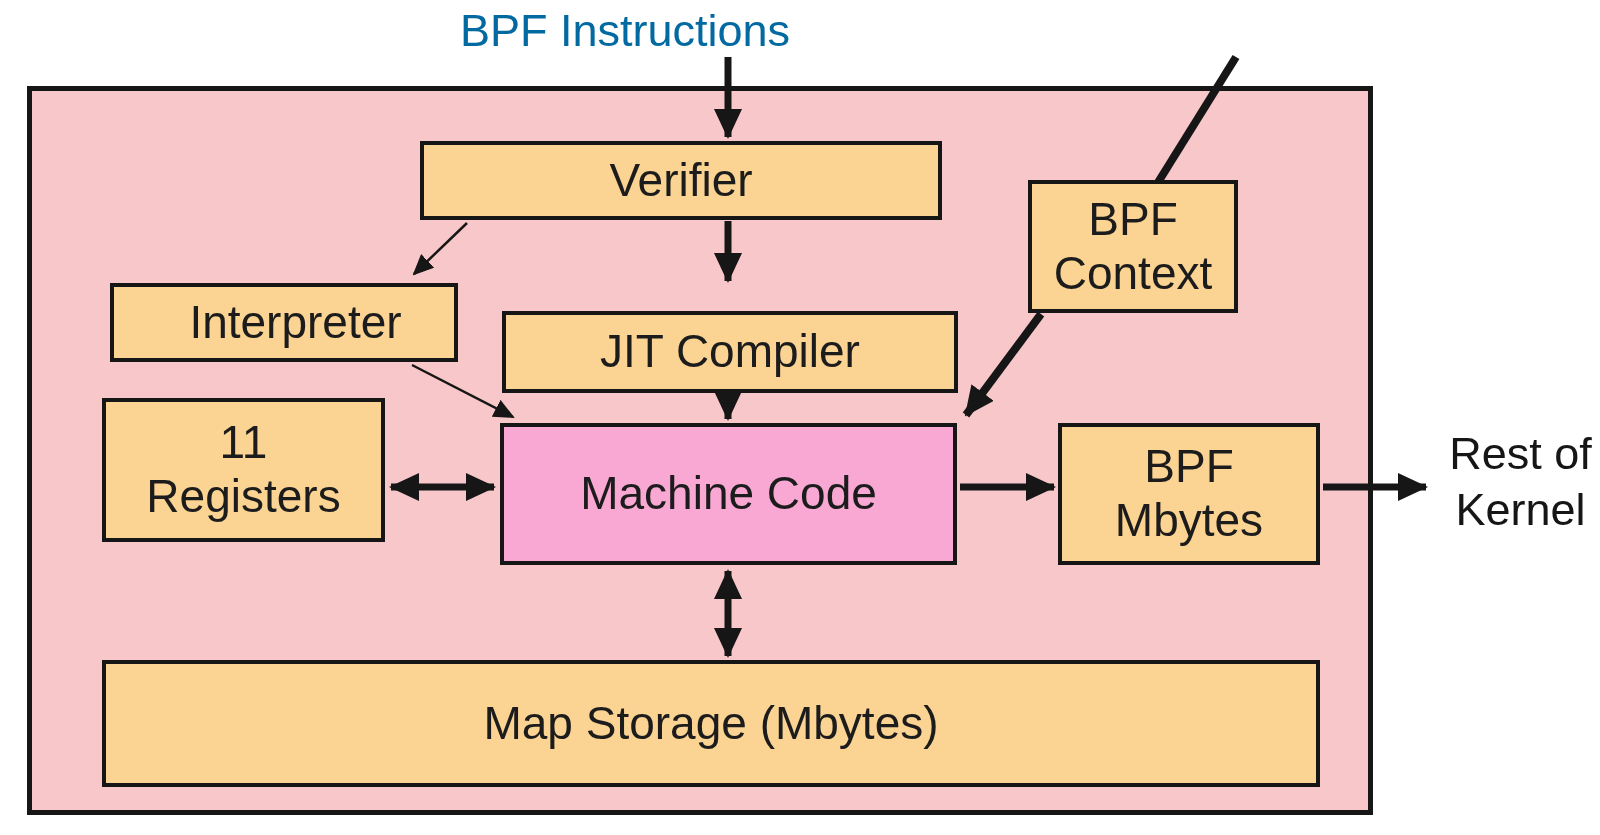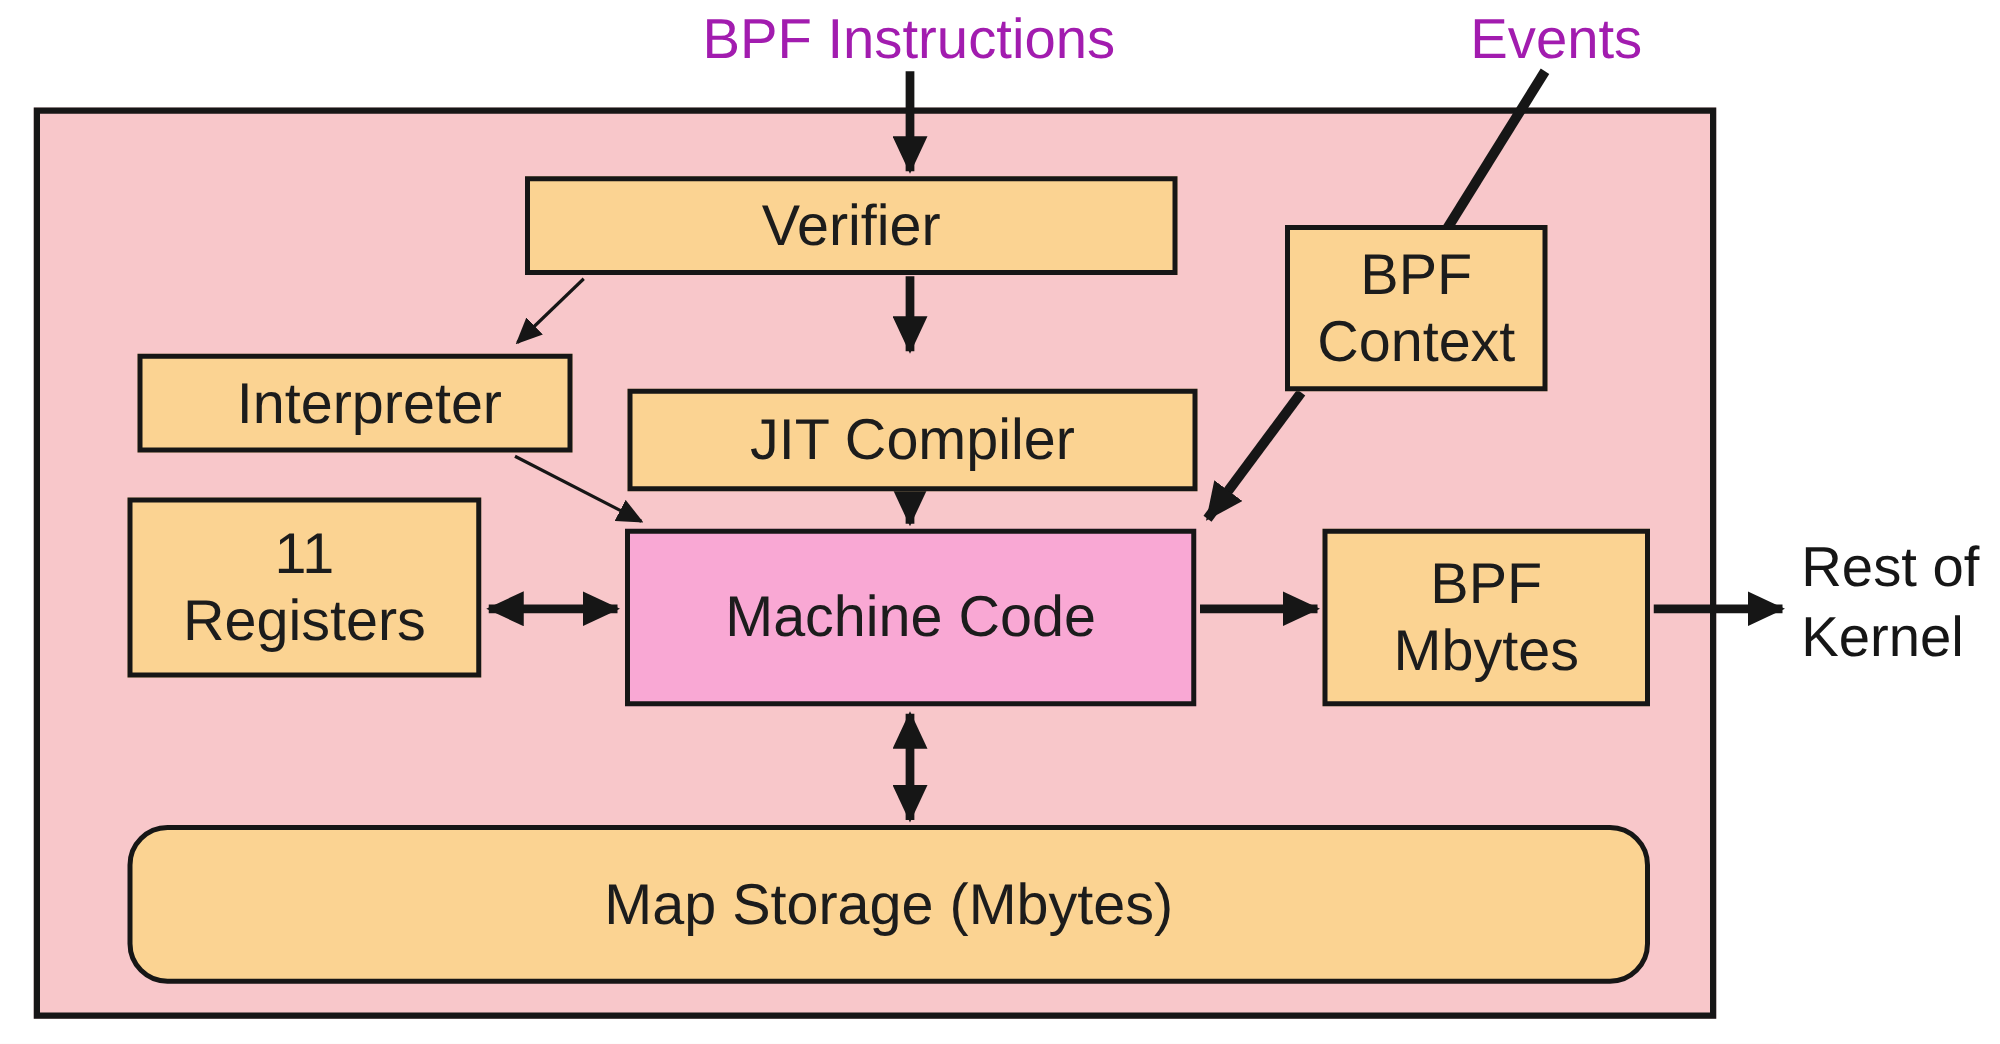--- a/index.html
+++ b/index.html
@@ -13,37 +13,37 @@
     background:#f8c7ca;border:5px solid #161616;box-sizing:border-box;z-index:1;
   }
   .arrow-layer{position:absolute;left:0;top:0;width:1600px;height:835px;z-index:2;pointer-events:none;}
   .node{
     position:absolute;box-sizing:border-box;border:4px solid #161616;background:#fbd392;
     display:flex;flex-direction:column;align-items:center;justify-content:center;
     font-size:46px;line-height:1.17;text-align:center;z-index:3;color:#1c1c1c;
   }
   .node.exec{background:#f9a8d4;}
   .top-label{
-    position:absolute;top:6px;font-size:45px;line-height:1.1;text-align:center;z-index:4;
-    color:#a21caf;
+    position:absolute;top:6px;font-size:45px;line-height:1.1;text-align:left;z-index:4;
+    color:#0369a1;
   }
   .side-label{
-    position:absolute;font-size:45px;line-height:56px;text-align:left;z-index:4;color:#161616;
+    position:absolute;font-size:45px;line-height:56px;text-align:center;z-index:4;color:#161616;
   }
   .lbl-instructions{left:460px;width:534px;}
   .lbl-events{left:1120px;width:250px;}
   .lbl-rest{left:1441px;top:426px;width:159px;}
   .box-verifier   {left:420px; top:141px; width:522px; height:79px;}
   .box-interpreter{left:110px; top:283px; width:348px; height:79px;padding-left:23px;}
   .box-jit        {left:502px; top:285px; width:456px; height:82px;margin-top:26px;}
   .box-context    {left:1028px;top:180px; width:210px; height:133px;}
   .box-registers  {left:102px; top:398px; width:283px; height:144px;}
   .box-mce        {left:500px; top:423px; width:457px; height:142px;}
   .box-helpers    {left:1058px;top:423px; width:262px; height:142px;}
-  .box-map        {left:102px; top:660px; width:1218px;height:127px;border-radius:32px;}
+  .box-map        {left:102px; top:660px; width:1218px;height:127px;}
 </style>
 </head>
 <body>
 
 <div class="stage">
 
   <div class="outer-box"></div>
 
   <svg class="arrow-layer" width="1600" height="835" viewBox="0 0 1600 835" xmlns="http://www.w3.org/2000/svg">
     <defs>
@@ -62,21 +62,20 @@
     <line x1="391" y1="487" x2="494" y2="487" stroke="#161616" stroke-width="7" marker-start="url(#headBig)" marker-end="url(#headBig)"></line>
     <line x1="960" y1="487" x2="1054" y2="487" stroke="#161616" stroke-width="7" marker-end="url(#headBig)"></line>
     <line x1="1323" y1="487" x2="1426" y2="487" stroke="#161616" stroke-width="7" marker-end="url(#headBig)"></line>
     <line x1="1236" y1="57" x2="1157" y2="184" stroke="#161616" stroke-width="8"></line>
     <line x1="1041" y1="314" x2="966" y2="415" stroke="#161616" stroke-width="8" marker-end="url(#headBig)"></line>
     <line x1="467" y1="223" x2="414" y2="274" stroke="#161616" stroke-width="2.5" marker-end="url(#headSmall)"></line>
     <line x1="412" y1="365" x2="513" y2="417" stroke="#161616" stroke-width="2.5" marker-end="url(#headSmall)"></line>
   </svg>
 
   <div class="top-label lbl-instructions">BPF Instructions</div>
-  <div class="top-label lbl-events">Events</div>
   <div class="side-label lbl-rest">
     <div>Rest of</div>
     <div>Kernel</div>
   </div>
 
   <div class="node box-verifier">
     <span>Verifier</span>
   </div>
 
   <div class="node box-interpreter">

